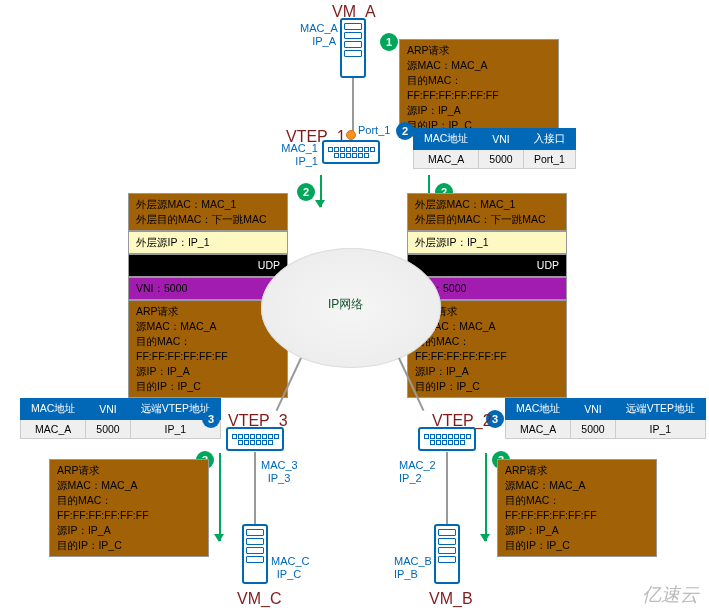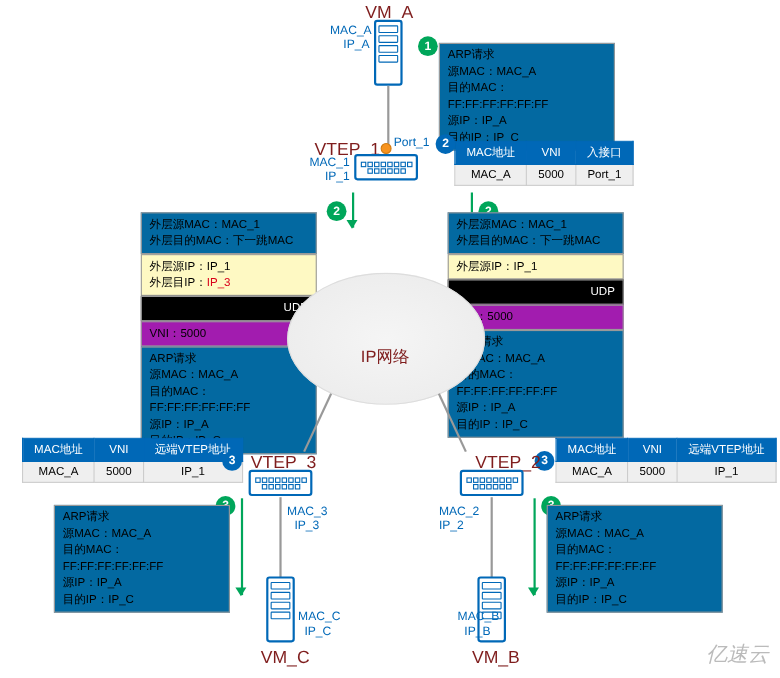--- a/index.html
+++ b/index.html
@@ -8,21 +8,21 @@
 .dev-label{color:#7f1d1d;font-size:16px;text-align:center}
 .server-icon{width:26px;height:60px;background:#fff;border:2px solid #0068b7;border-radius:3px;position:relative;display:flex;flex-direction:column;padding:3px 2px;gap:2px}
 .server-slot{height:7px;border:1.5px solid #0068b7;border-radius:1px}
 .switch-icon{width:58px;height:24px;background:#fff;border:2px solid #0068b7;border-radius:3px;display:flex;flex-wrap:wrap;padding:2px;gap:1px;justify-content:center;align-content:center}
 .switch-port{width:5px;height:5px;border:1px solid #0068b7}
 .step-circle{width:18px;height:18px;border-radius:50%;color:#fff;font-size:11px;font-weight:bold;display:flex;align-items:center;justify-content:center}
 .step-g{background:#00a65a}
 .step-b{background:#0068b7}
 .packet-box{position:absolute;font-size:10.5px;line-height:15px}
 .pkt-row{border:1px solid #999;padding:3px 7px}
-.bg-tan{background:#0369a1}
+.bg-tan{background:#a16207}
 .bg-yellow{background:#fef9c3}
 .bg-blue{background:#000000;text-align:right;color:#fff}
 .bg-green{background:#a21caf}
 .red{color:#d9001b}
 .tbl{position:absolute;border-collapse:collapse;font-size:10.5px}
 .tbl th{background:#0068b7;color:#fff;padding:3px 10px;border:1px solid #0068b7;font-weight:normal}
 .tbl td{background:#efefef;padding:3px 10px;border:1px solid #ccc;text-align:center}
 .arrow-v{position:absolute;width:14px}
 .arrow-line{position:absolute;left:50%;width:2px;height:100%;background:#00a65a}
 .arrow-head{position:absolute;left:50%;margin-left:-5px;bottom:-1px;width:0;height:0;border-left:5px solid transparent;border-right:5px solid transparent;border-top:8px solid #00a65a}
@@ -108,21 +108,20 @@
   </div>
 <div class="step-circle step-g" style="position:absolute;left:435px;top:183px">2</div>
 
 <div class="packet-box" style="left:128px;top:193px;width:160px">
   <div class="pkt-row bg-tan">
       <div>外层源MAC：MAC_1</div>
       <div>外层目的MAC：下一跳MAC</div>
     </div>
   <div class="pkt-row bg-yellow">
       <div>外层源IP：IP_1</div>
-      <div><span>外层目IP：</span><span class="red">IP_3</span></div>
     </div>
   <div class="pkt-row bg-blue">UDP</div>
   <div class="pkt-row bg-green">VNI：5000</div>
   <div class="pkt-row bg-tan">
     <div>ARP请求</div>
     <div>源MAC：MAC_A</div>
     <div>目的MAC：FF:FF:FF:FF:FF:FF</div>
     <div>源IP：IP_A</div>
     <div>目的IP：IP_C</div>
   </div>
@@ -141,21 +140,21 @@
   <div class="pkt-row bg-tan">
     <div>ARP请求</div>
     <div>源MAC：MAC_A</div>
     <div>目的MAC：FF:FF:FF:FF:FF:FF</div>
     <div>源IP：IP_A</div>
     <div>目的IP：IP_C</div>
   </div>
 </div>
 
 <div class="cloud" style="left:261px;top:248px"></div>
-<div style="position:absolute;left:328px;top:315px;font-size:15px;color:#7f1d1d">IP网络</div>
+<div style="position:absolute;left:328px;top:296px;font-size:12px;color:#14532d">IP网络</div>
 
 <div style="position:absolute;left:300px;top:358px;width:2px;height:58px;background:#999;transform:rotate(25deg);transform-origin:top"></div>
 <div style="position:absolute;left:398px;top:358px;width:2px;height:58px;background:#999;transform:rotate(-25deg);transform-origin:top"></div>
 
 <table class="tbl" style="left:20px;top:398px">
   <tbody>
       <tr>
         <th>MAC地址</th>
         <th>VNI</th>
         <th>远端VTEP地址</th>
@@ -273,19 +272,19 @@
   <div>IP_C</div>
 </div>
 <div style="position:absolute;left:237px;top:590px" class="dev-label">VM_C</div>
 
 <div class="server-icon" style="position:absolute;left:434px;top:524px">
   <div class="server-slot"></div>
     <div class="server-slot"></div>
     <div class="server-slot"></div>
     <div class="server-slot"></div>
 </div>
-<div style="position:absolute;left:416px;top:555px;width:36px;text-align:center" class="node-label">
+<div style="position:absolute;left:394px;top:555px;width:36px;text-align:left" class="node-label">
   <div>MAC_B</div>
   <div>IP_B</div>
 </div>
 <div style="position:absolute;left:429px;top:590px" class="dev-label">VM_B</div>
 
 <div class="watermark">亿速云</div>
 
 </body></html>

